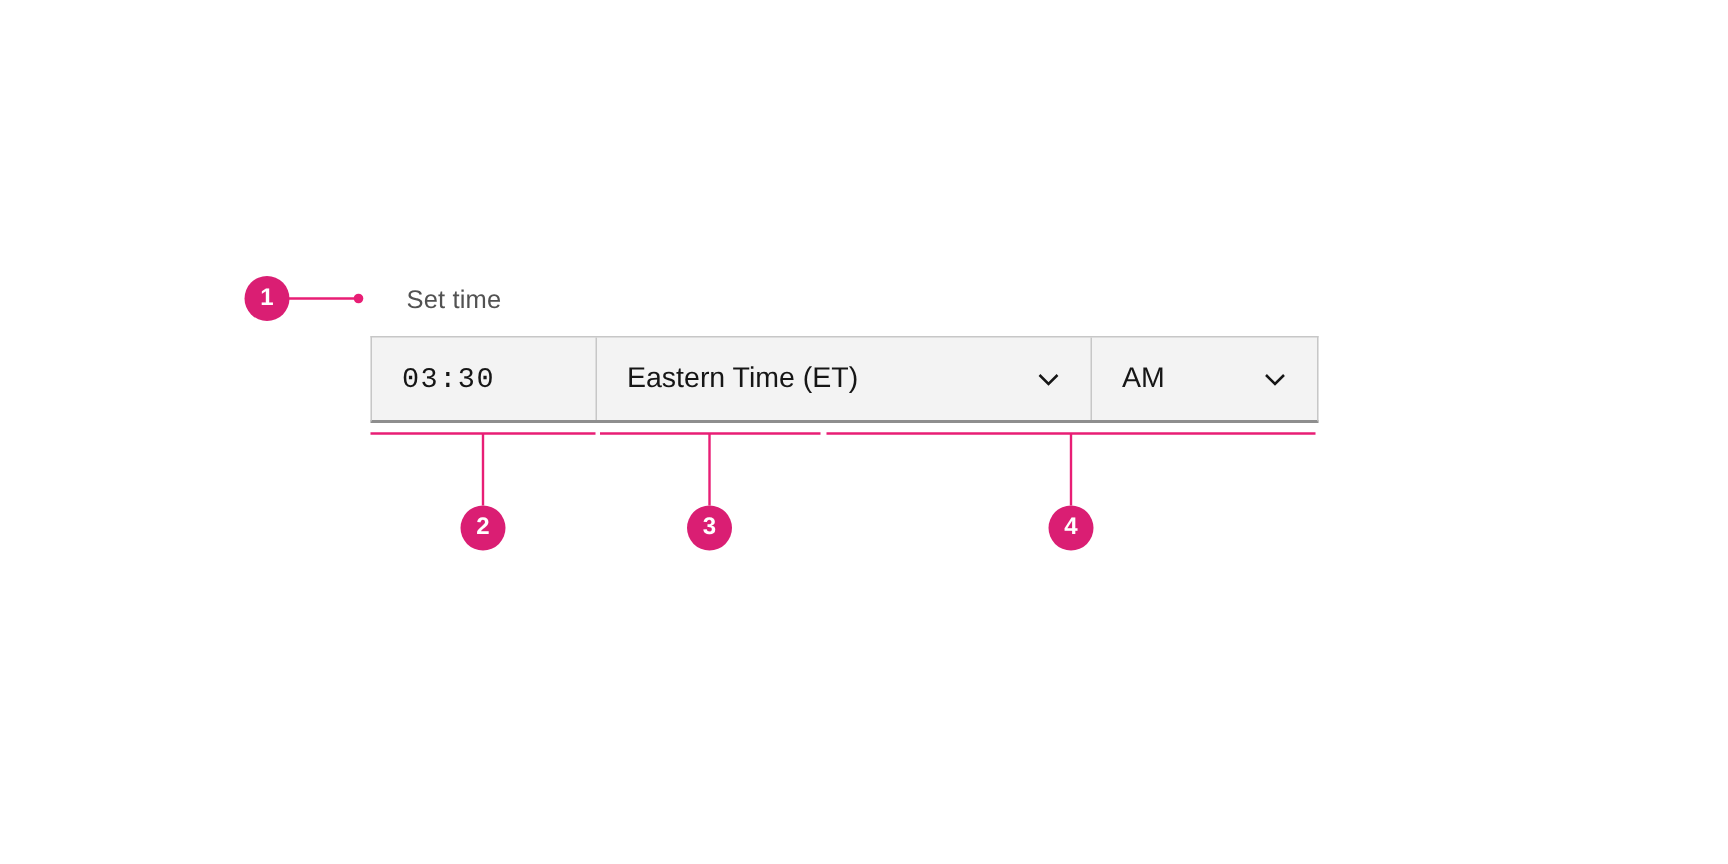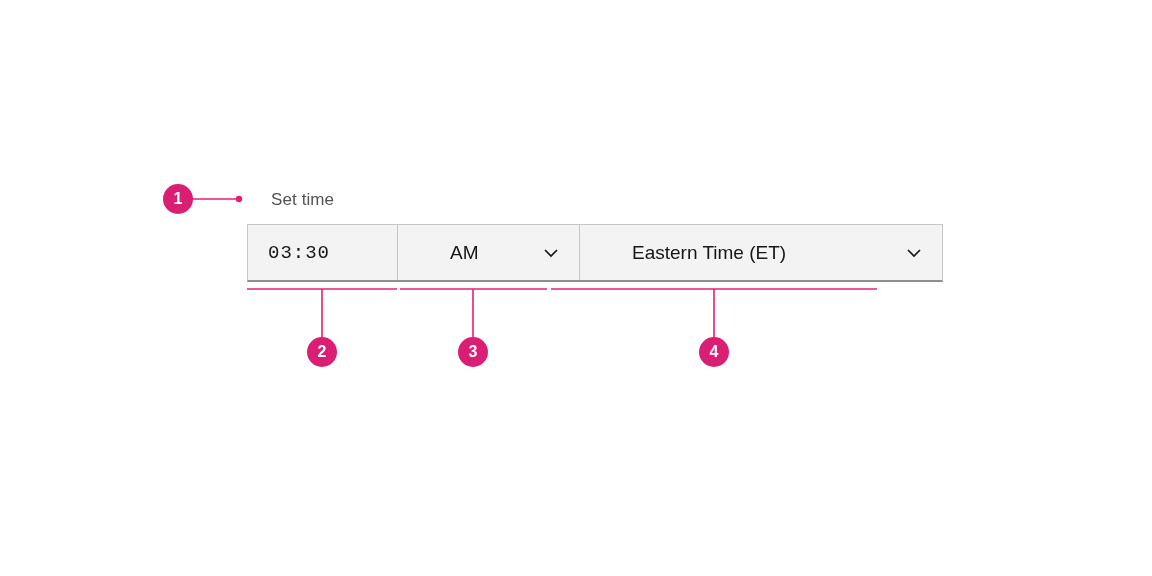--- a/index.html
+++ b/index.html
@@ -40,21 +40,20 @@
   .group {
     position: absolute;
     left: 247px;
     top: 224px;
     display: flex;
     height: 58px;
     border: 1px solid var(--field-border);
     border-bottom: 2px solid var(--field-bottom);
     background: var(--field-bg);
     box-sizing: border-box;
-    gap: 32px;
   }
   .cell {
     display: flex;
     align-items: center;
     height: 100%;
     box-sizing: border-box;
     border-right: 1px solid var(--field-border);
     color: var(--text);
     padding: 0 20px;
   }
@@ -121,31 +120,31 @@
 <div class="stage">
 
   <div class="set-label">Set time</div>
 
   <div class="group">
 
     <div class="cell time-cell">
       <span>03:30</span>
     </div>
 
-    <div class="cell ampm-cell">
-      <span>AM</span>
+    <div class="cell tz-cell">
+      <span>Eastern Time (ET)</span>
       <span class="chev">
         <svg viewBox="0 0 16 16">
             <path d="M2 5 L8 11 L14 5"></path>
           </svg>
       </span>
     </div>
 
-    <div class="cell tz-cell">
-      <span>Eastern Time (ET)</span>
+    <div class="cell ampm-cell">
+      <span>AM</span>
       <span class="chev">
         <svg viewBox="0 0 16 16">
             <path d="M2 5 L8 11 L14 5"></path>
           </svg>
       </span>
     </div>
 
   </div>
 
   <svg class="wires">

